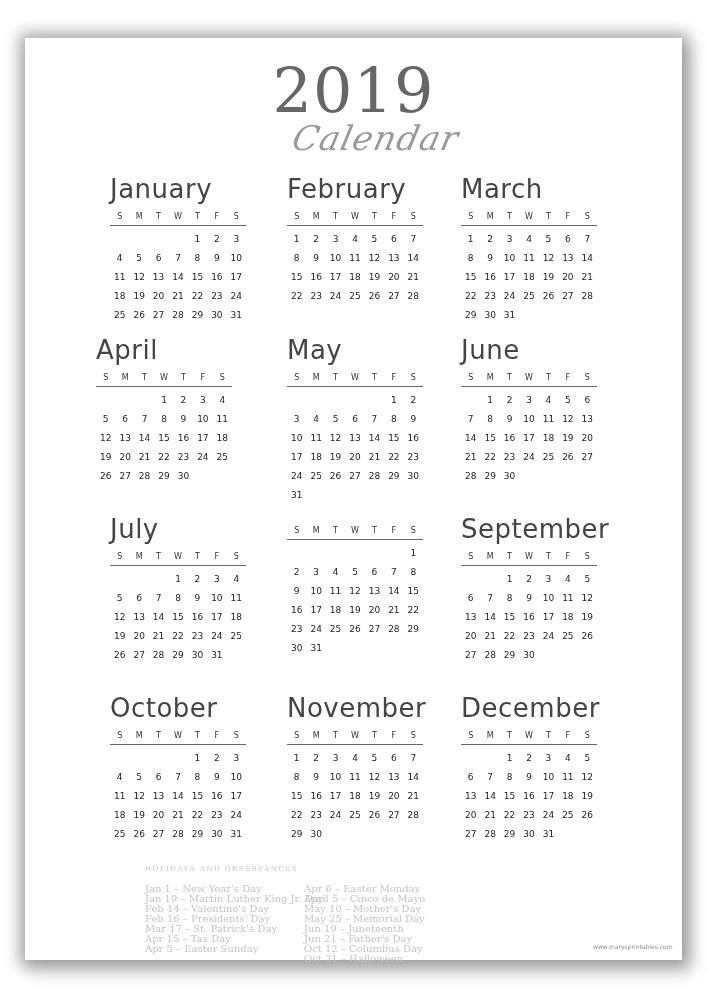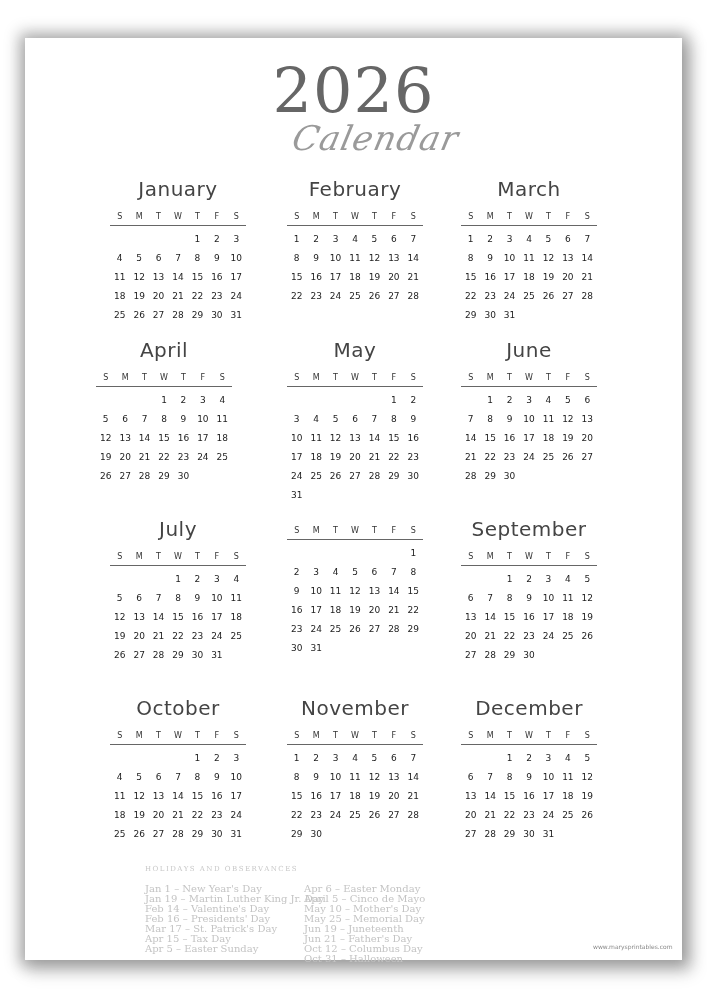--- a/index.html
+++ b/index.html
@@ -15,41 +15,41 @@
   }
   .title-script {
     position:absolute; left:268px; top:80px;
     font-family:"DejaVu Serif", serif; font-style:italic; font-size:34px; color:#9a9a9a; font-weight:200;
     letter-spacing:1px; transform:skewX(-12deg);
   }
   .month {
     position:absolute; width:136px;
   }
   .month-name {
-    text-align:center; font-size:20px; color:#444; letter-spacing:0.5px; height:26px; line-height:26px;
+    font-size:26px; color:#444; letter-spacing:0.5px; height:26px; line-height:26px;
     font-family:"DejaVu Sans", sans-serif;
   }
   .dow-row { display:flex; margin-top:8px; height:14px; }
   .dow-row span { flex:1; text-align:center; font-size:8px; color:#333; line-height:14px; }
   .rule { height:1px; background:#666; margin:1px 0 4px 0; }
   .grid { display:grid; grid-template-columns:repeat(7, 1fr); row-gap:0; }
   .grid span { text-align:center; font-size:9px; color:#222; height:19px; line-height:19px; }
   .holidays-title {
     position:absolute; left:120px; top:827px; font-size:7px; letter-spacing:1.5px; color:#c8c8c8;
     font-family:"DejaVu Serif", serif;
   }
   .hcol { position:absolute; top:846px; }
   .hcol div { font-size:10px; color:#c4c4c4; line-height:10px; font-family:"DejaVu Serif", serif; white-space:nowrap; }
   .website { position:absolute; left:568px; top:905px; font-size:6px; color:#888; }
 </style>
 </head>
 <body>
 
 <div class="page">
-  <div class="title-year">2026</div>
+  <div class="title-year">2019</div>
   <div class="title-script">Calendar</div>
 
   <div id="months">
       <div class="month" style="left: 85px; top: 138px;">
         <div class="month-name">January</div>
         <div class="dow-row">
           <span>S</span>
           <span>M</span>
           <span>T</span>
           <span>W</span>

